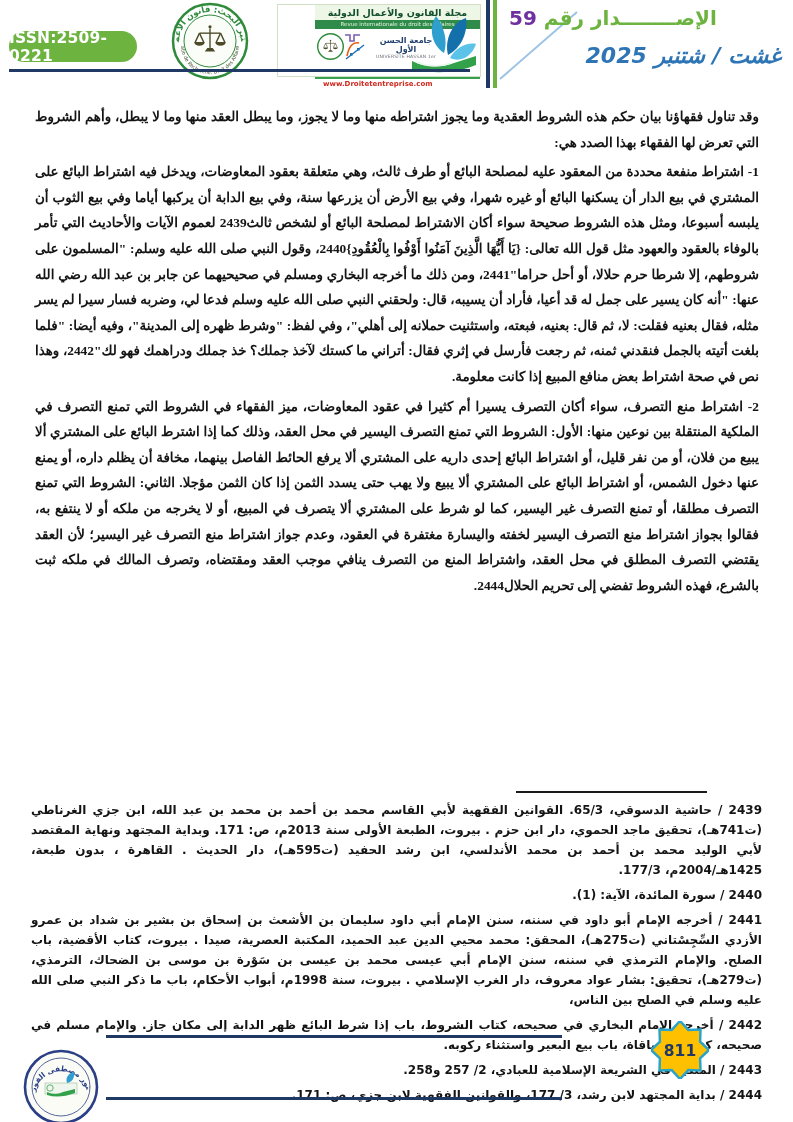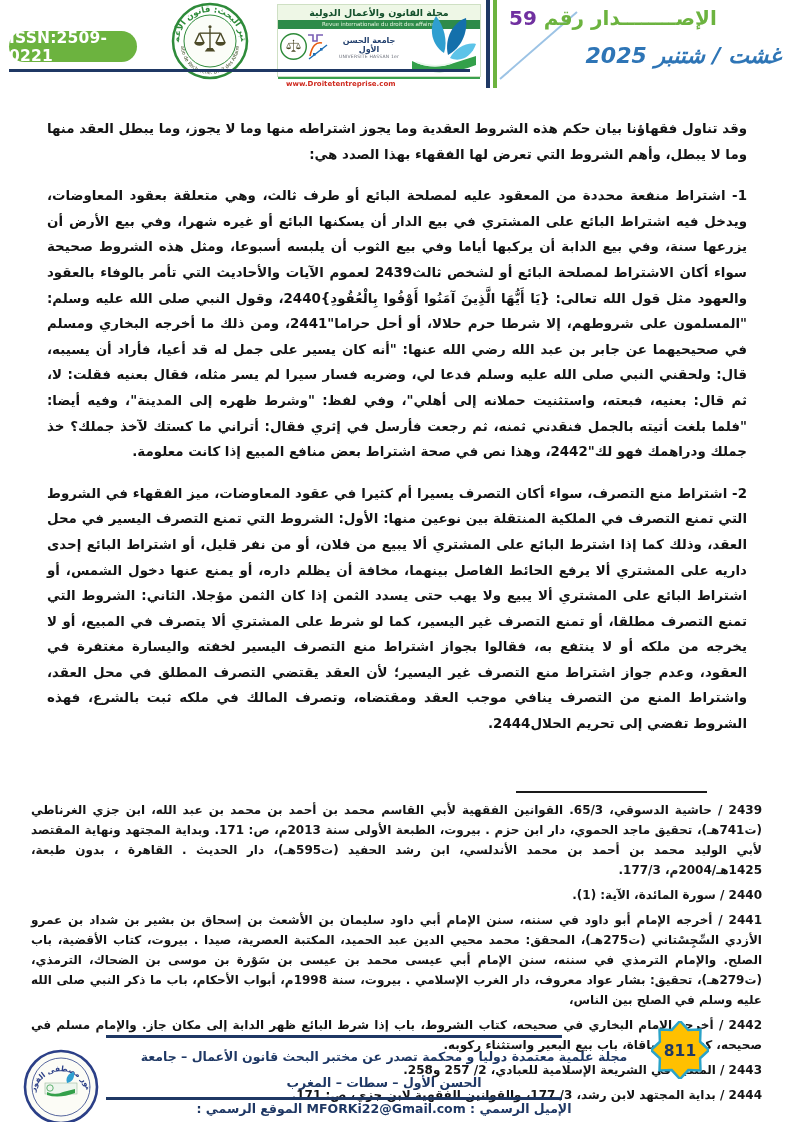--- a/index.html
+++ b/index.html
@@ -12,21 +12,21 @@
   .issn-pill{
     position:absolute;left:9px;top:31px;width:128px;height:31px;
     background:#6cb33f;border-radius:16px;color:#fff;font-weight:bold;
     font-size:15.5px;display:flex;align-items:center;justify-content:center;
     letter-spacing:0.2px;
   }
   .hdr-rule{position:absolute;left:9px;top:69px;width:461px;height:3px;background:#1f3864;}
   .lab-logo{position:absolute;left:171px;top:2px;width:78px;height:78px;}
   .journal-box{
     position:absolute;left:277px;top:4px;width:204px;height:73px;
-    background:#fff;border:1px solid #cfe0c4;box-sizing:border-box;
+    background:#fff;border:1px solid #cfe0c4;box-sizing:border-box;padding-left:37px;
   }
   .jb-title{height:15px;background:#eef7e6;color:#14502c;font-weight:bold;
     font-size:9.5px;line-height:15px;text-align:center;direction:rtl;}
   .jb-fr{height:9px;background:#2e8b4a;color:#e8f5e0;font-size:5.5px;line-height:9px;text-align:center;}
   .jb-body{position:relative;height:48px;}
   .jb-chart{position:absolute;left:28px;top:3px;width:24px;height:30px;}
   .jb-scales{position:absolute;left:2px;top:4px;width:27px;height:27px;}
   .jb-univ{position:absolute;left:56px;top:7px;width:70px;text-align:center;direction:rtl;}
   .jb-univ .ar{font-size:8px;color:#23406e;font-weight:bold;display:block;}
   .jb-univ .fr{font-size:4.5px;color:#6b6f7a;display:block;letter-spacing:0.2px;}
@@ -48,21 +48,21 @@
   .issue-diagonal{
     position:absolute;left:500px;top:78px;width:102px;height:2px;background:#9cc3e5;
     transform:rotate(-41deg);transform-origin:left center;
   }
   
   .body-text{
     position:absolute;top:100px;right:30px;width:732px;direction:rtl;
     text-align:justify;color:#141414;font-size:13.4px;font-weight:bold;
     line-height:25.6px;
   }
-  .body-text p{margin:16px;}
+  .body-text p{margin:4px;font-family:Liberation Serif, serif;}
   
   .footnotes{position:absolute;top:791px;right:31px;width:731px;direction:rtl;}
   .fn-sep{width:191px;height:1.5px;background:#1a1a1a;margin-right:55px;margin-bottom:7px;}
   .footnotes p{
     margin:0 0 5px 0;font-size:12px;font-weight:bold;line-height:20px;
     color:#141414;text-align:justify;
   }
   
   .foot-rule{position:absolute;left:106px;width:456px;background:#1f3864;}
   .foot-rule.top{top:1035px;height:3px;}
@@ -165,29 +165,20 @@
     <p>2440 / سورة المائدة، الآية: (1).</p>
     <p>2441 / أخرجه الإمام أبو داود في سننه، سنن الإمام أبي داود سليمان بن الأشعث بن إسحاق بن بشير بن شداد بن عمرو الأزدي السِّجِسْتاني (ت275هـ)، المحقق: محمد محيي الدين عبد الحميد، المكتبة العصرية، صيدا . بيروت، كتاب الأقضية، باب الصلح. والإمام الترمذي في سننه، سنن الإمام أبي عيسى محمد بن عيسى بن سَوْرة بن موسى بن الضحاك، الترمذي، (ت279هـ)، تحقيق: بشار عواد معروف، دار الغرب الإسلامي . بيروت، سنة 1998م، أبواب الأحكام، باب ما ذكر النبي صلى الله عليه وسلم في الصلح بين الناس،</p>
     <p>2442 / أخرجه الإمام البخاري في صحيحه، كتاب الشروط، باب إذا شرط البائع ظهر الدابة إلى مكان جاز. والإمام مسلم في صحيحه، كتاب المساقاة، باب بيع البعير واستثناء ركوبه.</p>
     <p>2443 / الملكية في الشريعة الإسلامية للعبادي، 2/ 257 و258.</p>
     <p>2444 / بداية المجتهد لابن رشد، 3/ 177، والقوانين الفقهية لابن جزي، ص: 171.</p>
   </div>
 
   <div class="foot-rule top"></div>
   <div class="foot-rule bottom"></div>
 
-  <div class="footer-text">
-    <div>مجلة علمية معتمدة  دوليا و محكمة تصدر عن مختبر البحث قانون الأعمال – جامعة الحسن الأول – سطات – المغرب</div>
-    <div>
-      <span>الإميل الرسمي :</span>
-      <span class="latin">MFORKi22@Gmail.com</span>
-      <span>الموقع الرسمي :</span>
-      
-    </div>
-  </div>
 
   <svg class="page-badge" viewBox="0 0 56 56">
     <polygon points="28,0 36,8.6 47.8,8.2 47.4,20 56,28 47.4,36 47.8,47.8 36,47.4 28,56 20,47.4 8.2,47.8 8.6,36 0,28 8.6,20 8.2,8.2 20,8.6" fill="#ffc000" stroke="#2ba3c8" stroke-width="2.4"></polygon>
     <text x="28" y="33.5" text-anchor="middle" font-size="15" font-weight="bold" fill="#1f3864">811</text>
   </svg>
 
   <svg class="doctor-logo" viewBox="0 0 76 76">
     <defs>
       <path id="docArc" d="M 12,42 A 27,27 0 0 1 64,42" fill="none"></path>
     </defs>

